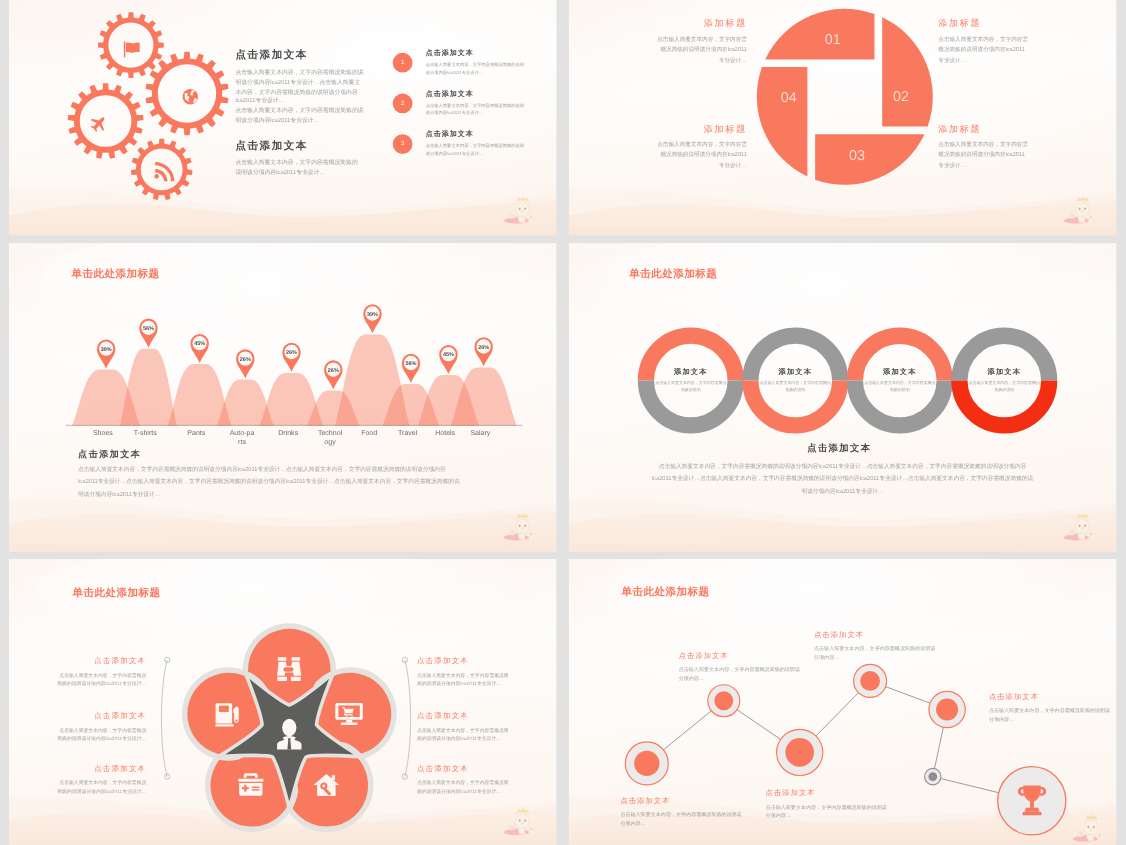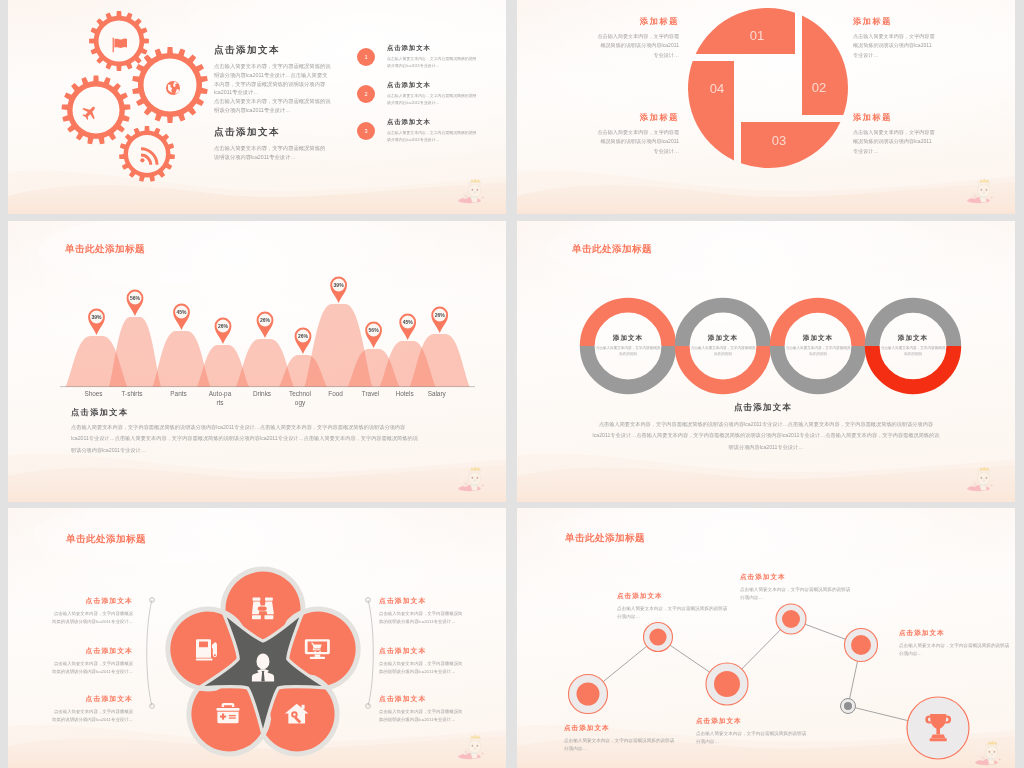--- a/index.html
+++ b/index.html
@@ -4,21 +4,21 @@
 <style>
   html,body{margin:0;padding:0;}
   body{width:1024px;height:768px;background:#e2e2e2;
        font-family:"Liberation Sans",sans-serif;overflow:hidden;}
   .grid{position:absolute;left:0;top:0;width:1024px;height:768px;}
   .slide{position:absolute;overflow:hidden;}
   .bg{position:absolute;inset:0;}
   .sl-title{position:absolute;color:#F9795F;font-weight:700;font-size:9.6px;letter-spacing:.4px;}
   .hd{color:#4a4a4a;font-weight:700;}
   .bd{color:#a0a0a0;font-weight:400;}
-  .or{color:#F9795F;font-weight:700;}
+  .or{color:#F9795F;font-weight:400;}
   svg{display:block;overflow:visible;}
   .abs{position:absolute;}
   .mascot{position:absolute;width:34px;height:26px;opacity:.82;}
 </style>
 </head>
 <body>
 
 <div class="grid">
 
 <div class="slide" id="s1" style="left:8px;top:0;width:498px;height:214px;">

